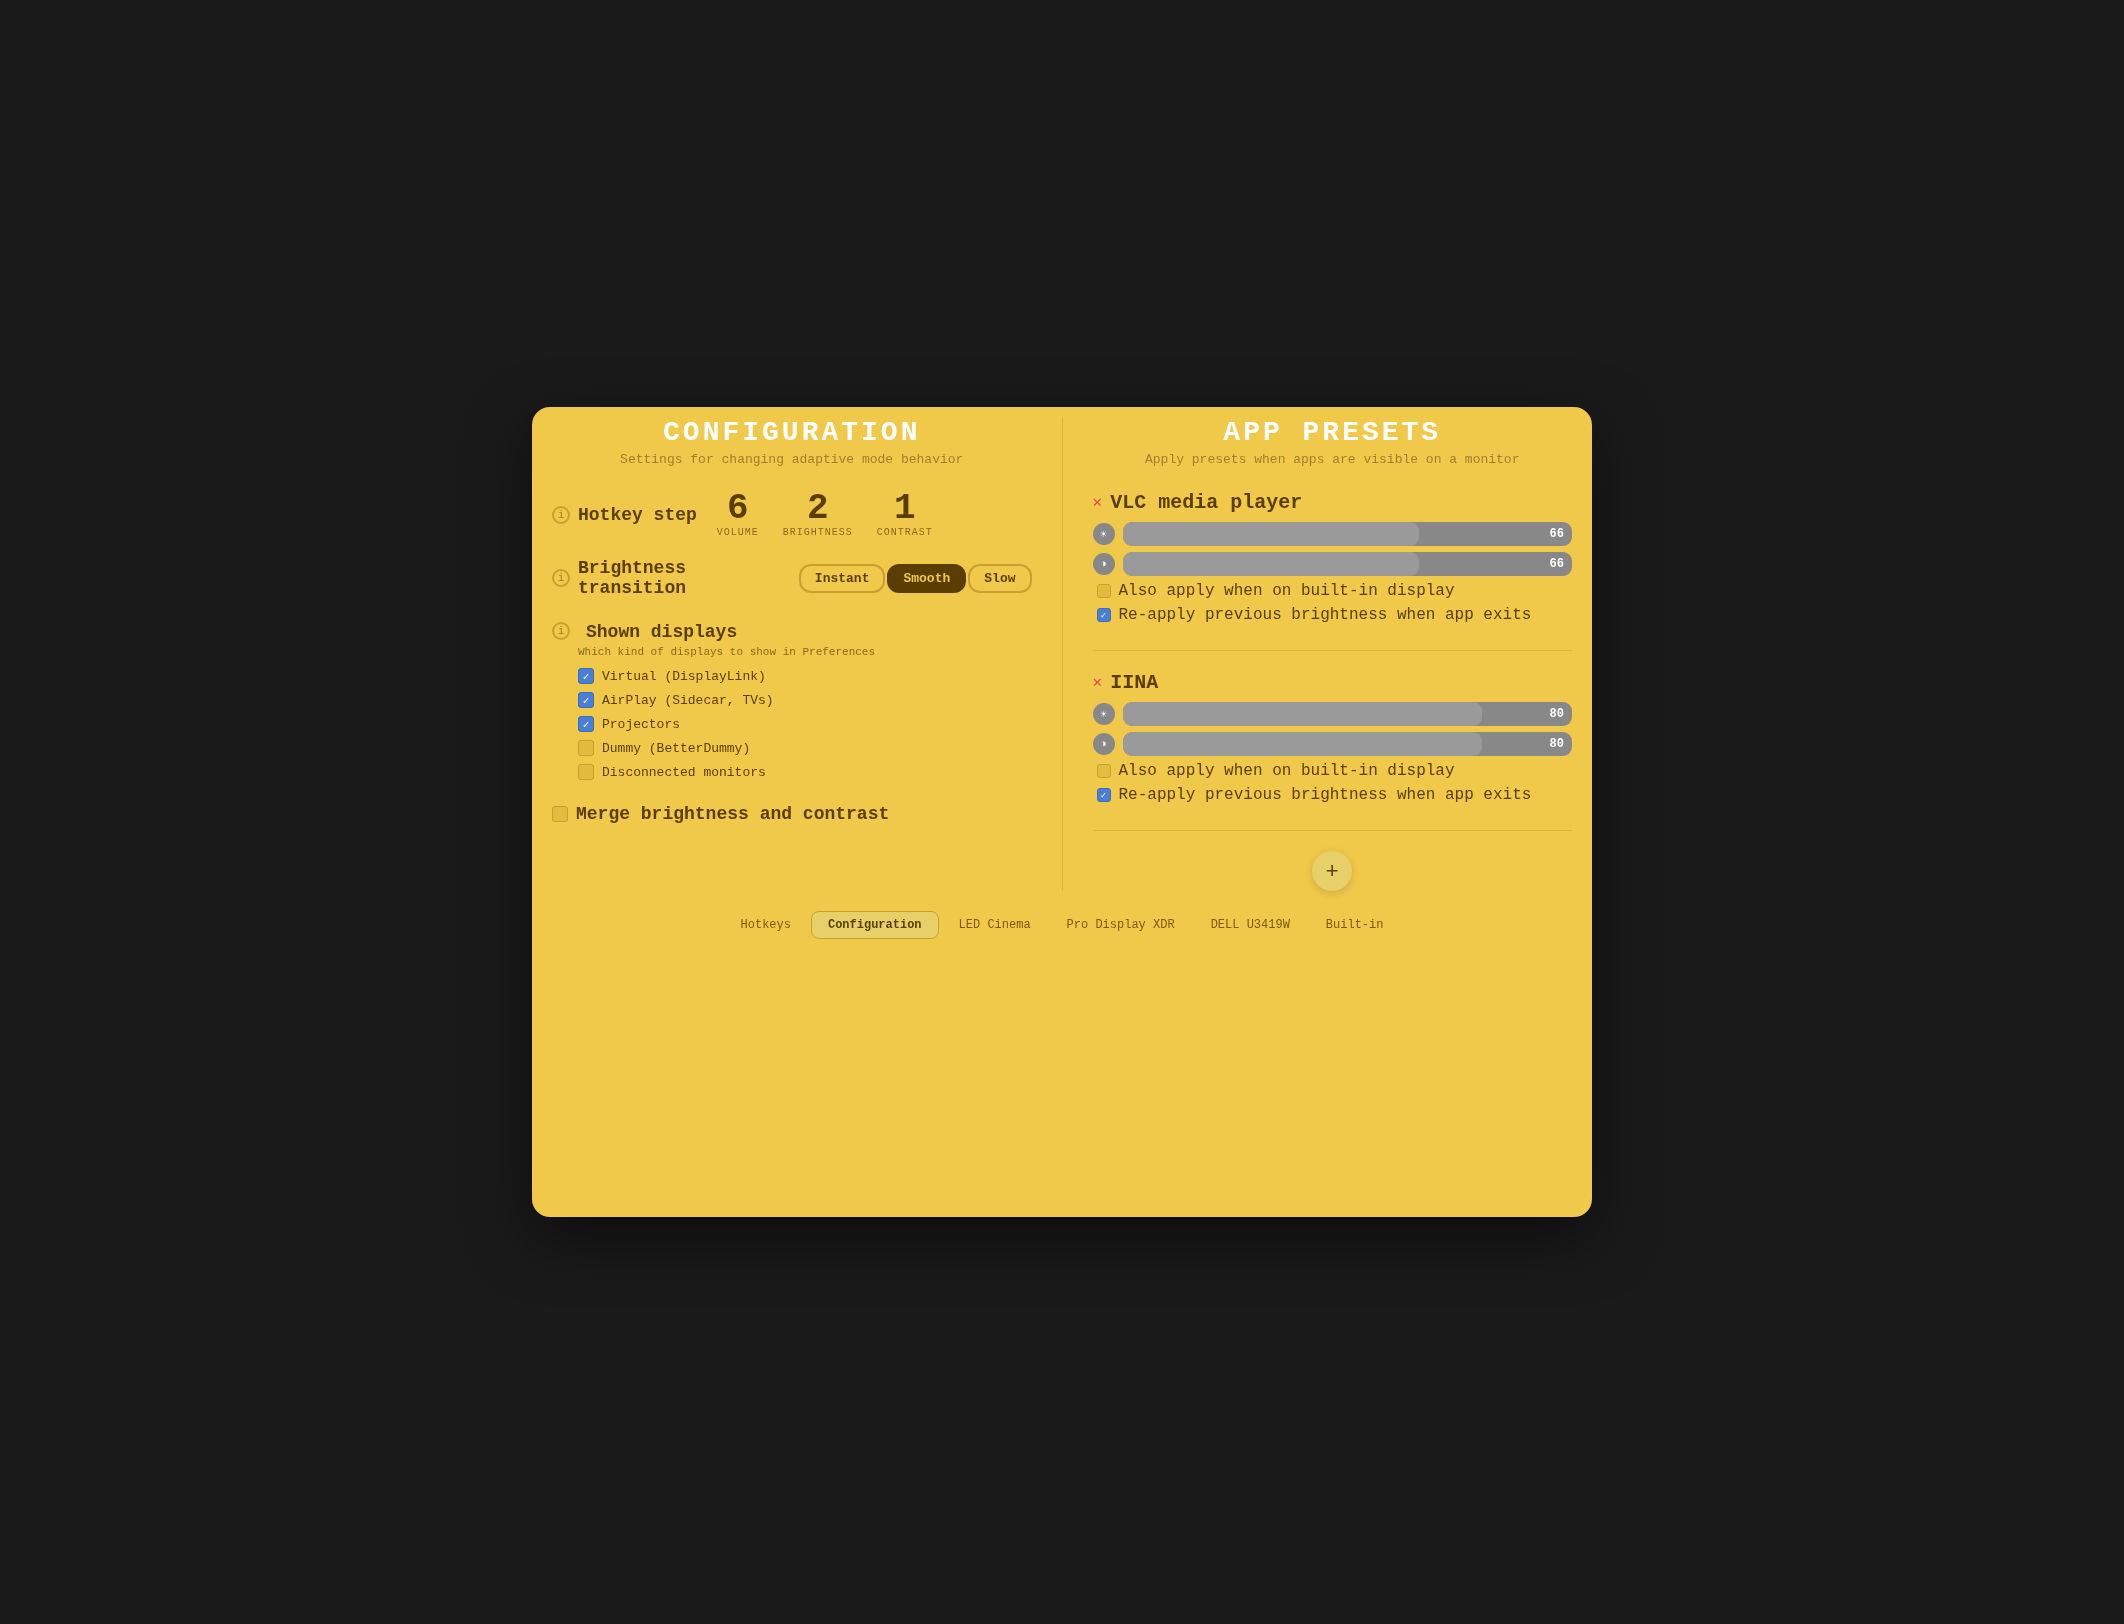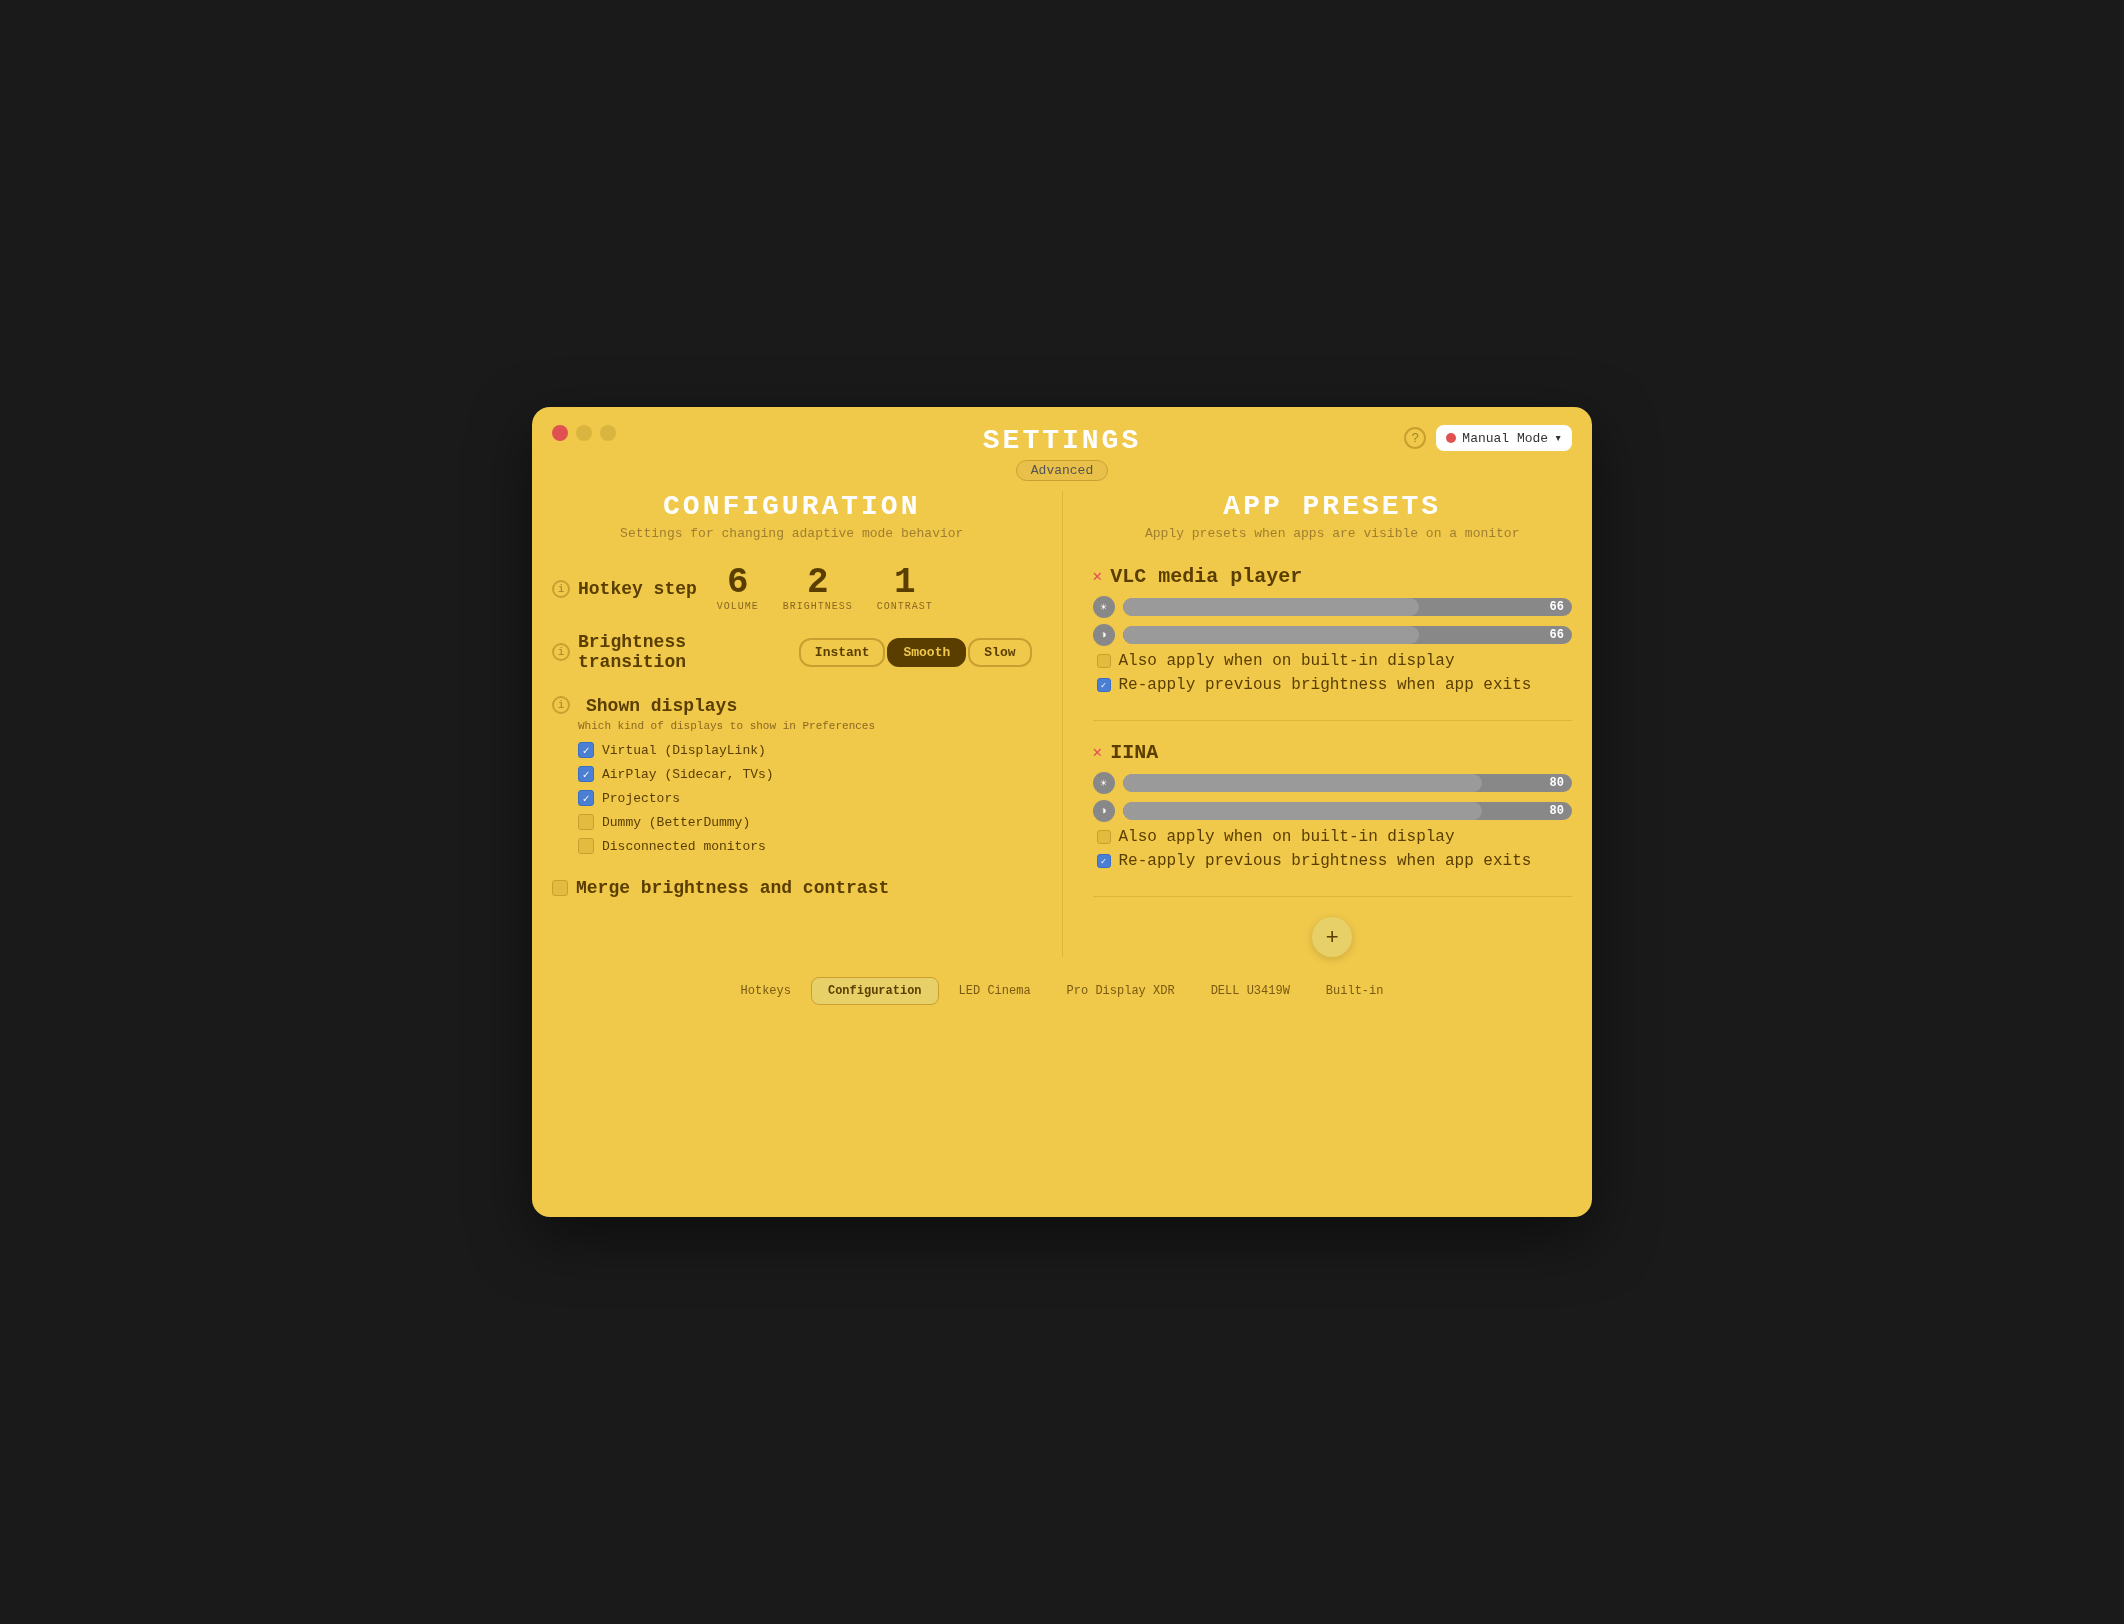--- a/index.html
+++ b/index.html
@@ -383,21 +383,21 @@
       display: flex;
       align-items: center;
       justify-content: center;
       font-size: 11px;
       color: #fff;
       flex-shrink: 0;
     }
 
     .slider-track {
       flex: 1;
-      height: 18px;
+      height: 24px;
       background: #888;
       border-radius: 9px;
       position: relative;
       overflow: hidden;
     }
 
     .slider-fill {
       height: 100%;
       background: #9a9a9a;
       border-radius: 9px;
@@ -492,41 +492,20 @@
       border: 1.5px solid #c9a030;
       color: #5a3e00;
       font-weight: bold;
     }
   </style>
 </head>
 <body>
 
 <div class="window">
 
-  <div class="titlebar">
-    <div class="traffic-lights">
-      <div class="traffic-light close"></div>
-      <div class="traffic-light minimize"></div>
-      <div class="traffic-light maximize"></div>
-    </div>
-    <div class="title-section">
-      <span class="window-title">SETTINGS</span>
-      <span class="advanced-badge">Advanced</span>
-    </div>
-    <div class="header-right">
-      <div class="help-icon">
-        <span>?</span>
-      </div>
-      <button class="mode-dropdown">
-        <span class="mode-dot"></span>
-        <span>Manual Mode</span>
-        <span>▾</span>
-      </button>
-    </div>
-  </div>
 
   <div class="main-content">
 
     <div class="left-panel">
       <h2 class="section-title">CONFIGURATION</h2>
       <p class="section-subtitle">Settings for changing adaptive mode behavior</p>
 
       <div class="setting-row">
         <div class="setting-info-icon">i</div>
         <span class="setting-label">Hotkey step</span>

